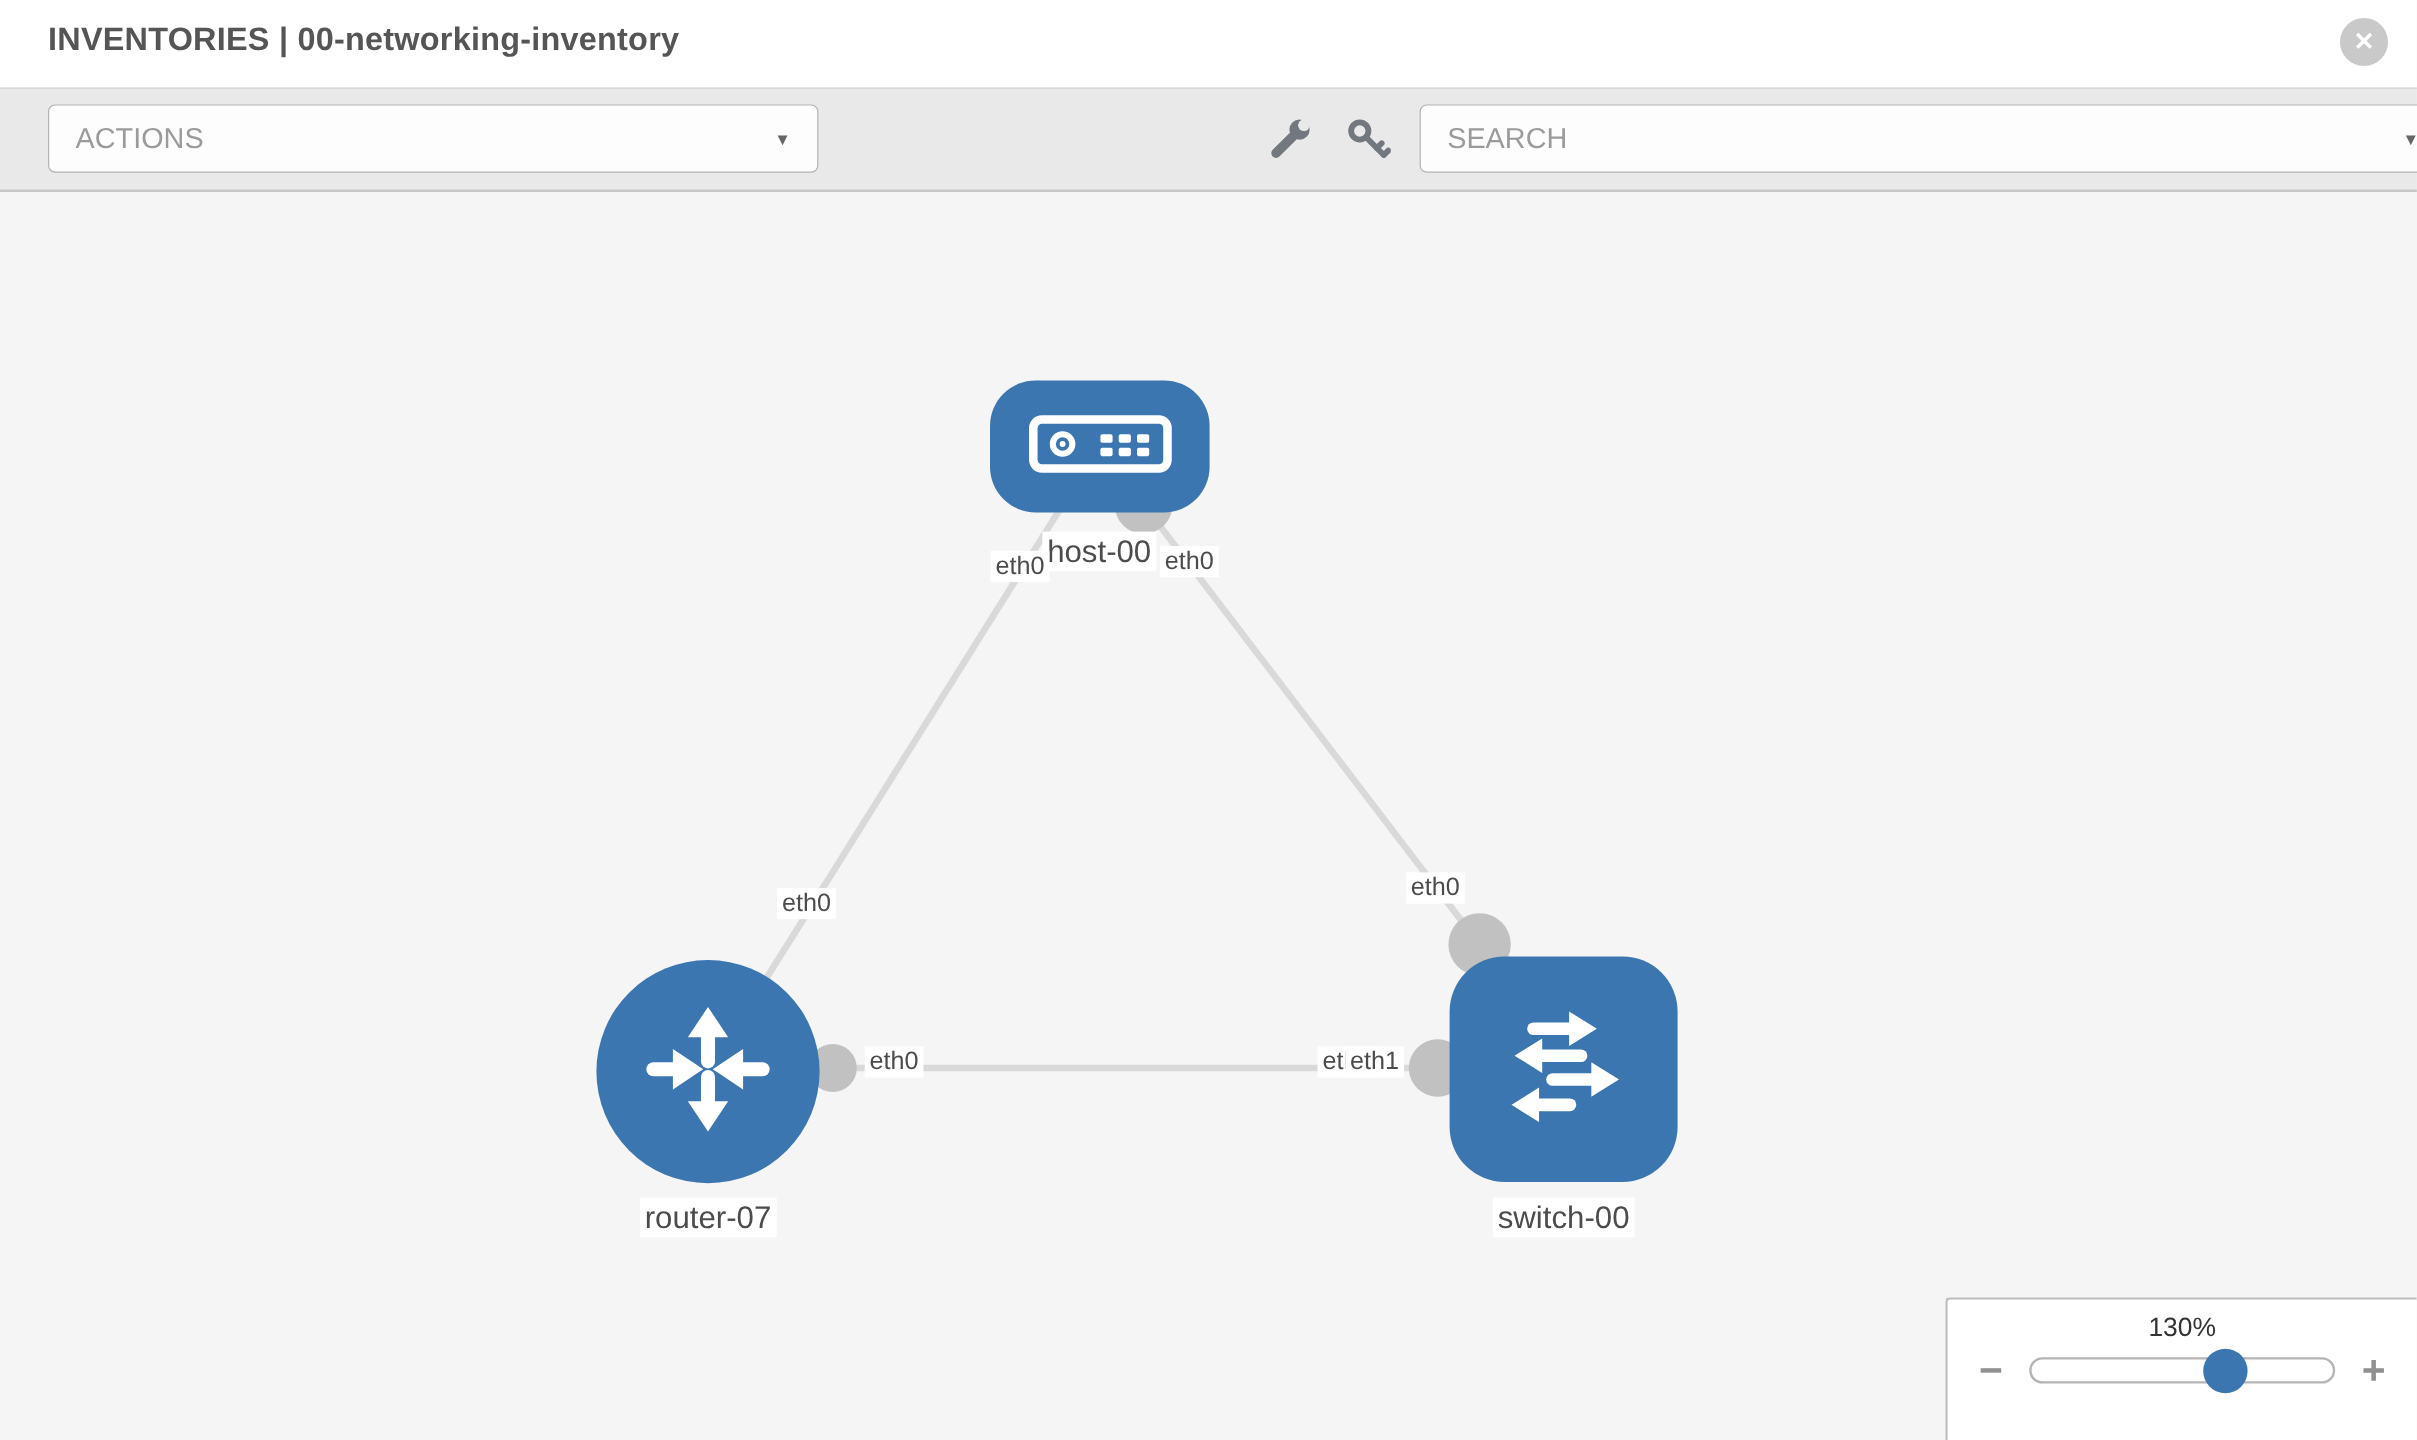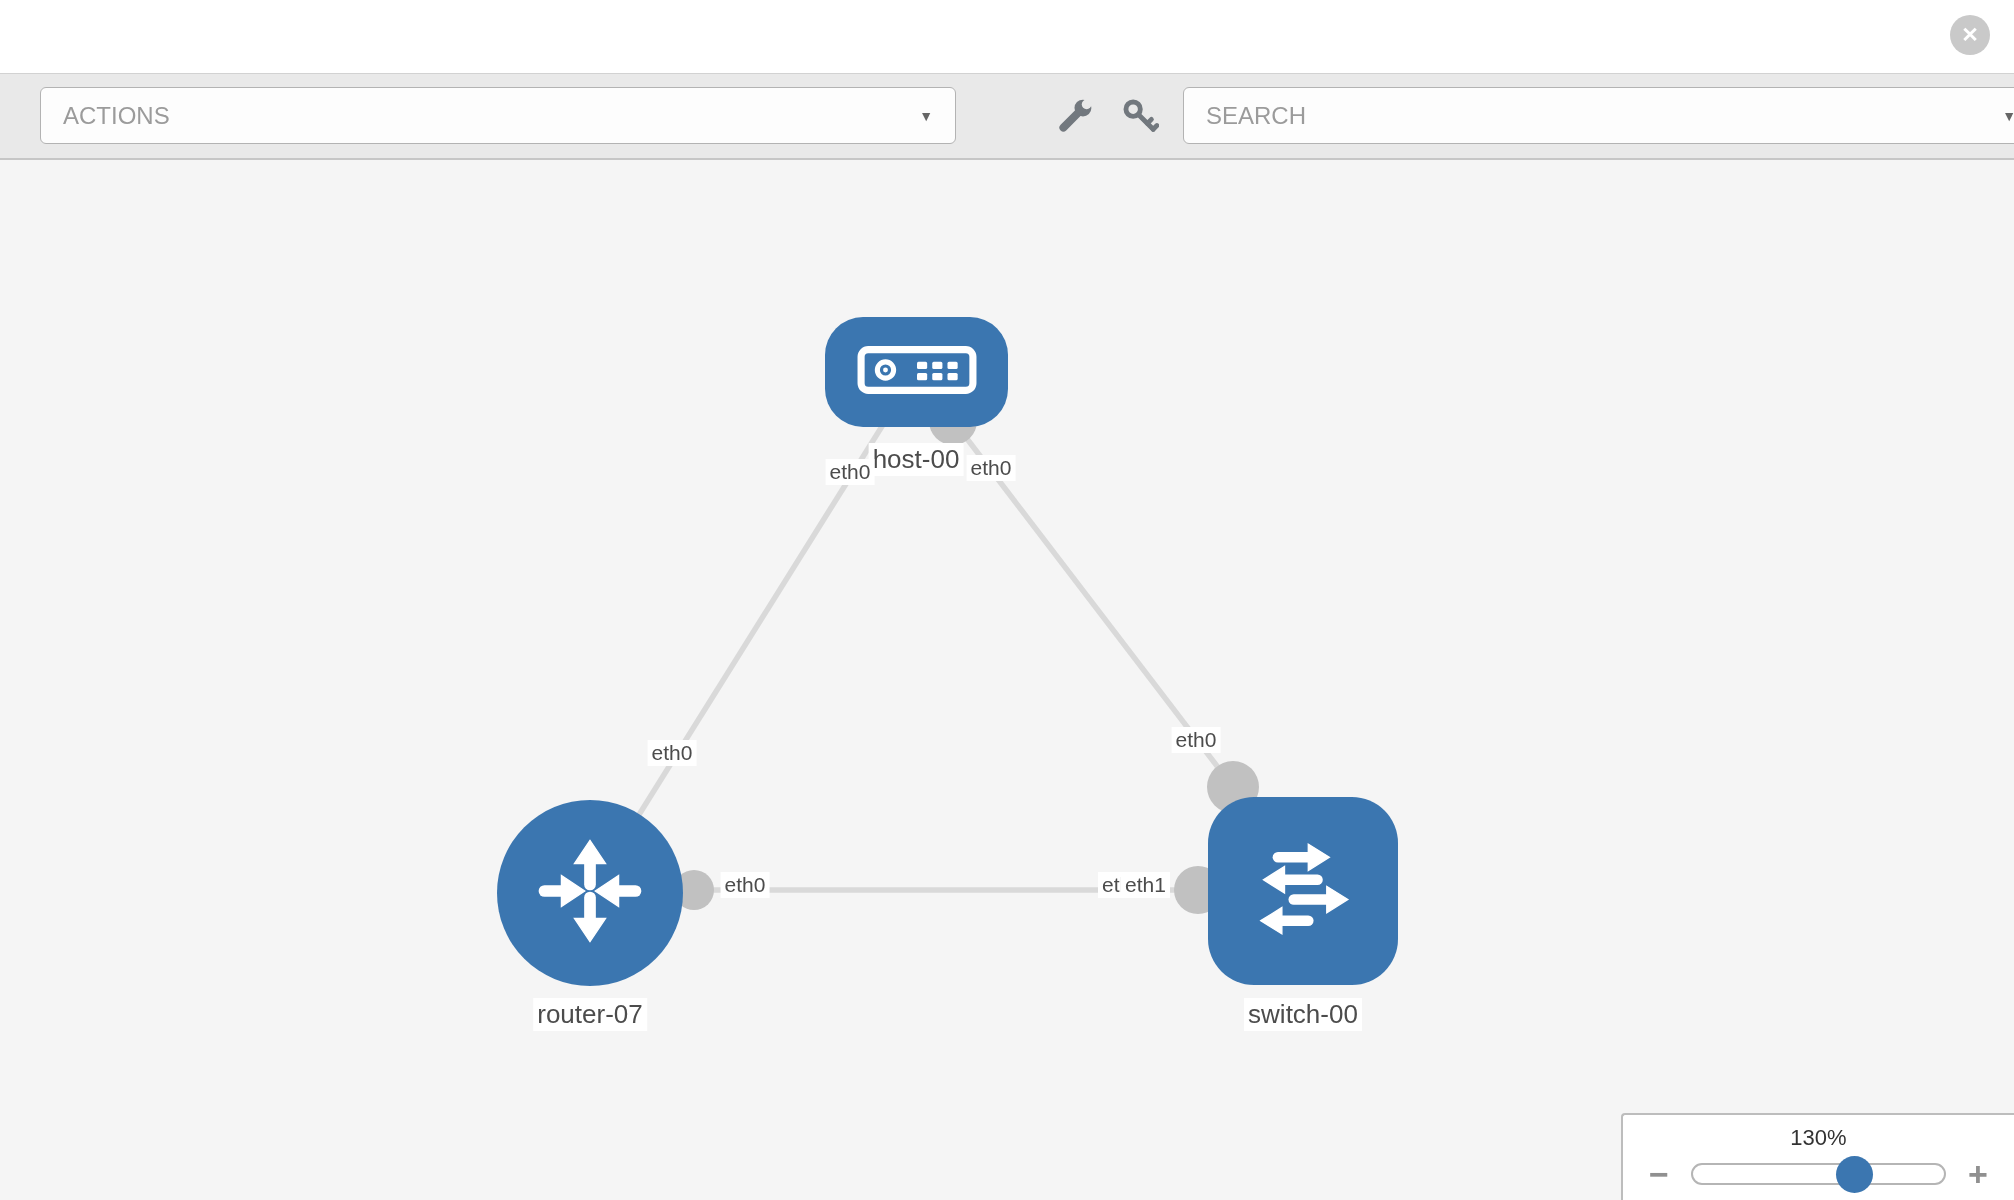--- a/index.html
+++ b/index.html
@@ -19,21 +19,21 @@
   
   .toolbar { position:absolute; left:0; top:73px; width:2014px; height:87px;
     background:#e9e9e9; border-top:1px solid #d2d2d2;
     border-bottom:2px solid #c6c6c6; z-index:50; }
   .select-box { position:absolute; top:13px; height:57px; background:#fdfdfd;
     border:1px solid #b3b3b3; border-radius:6px; display:flex;
     align-items:center; padding:0 22px; font-size:24px; color:#9b9b9b;
     cursor:pointer; }
   .select-box .caret { position:absolute; right:22px; font-size:14px;
     color:#666666; }
-  .actions-box { left:40px; width:916px; }
+  .actions-box { left:40px; width:642px; }
   .search-box  { left:1183px; width:856px; }
   .tool-icon-btn { position:absolute; top:22px; width:44px; height:44px;
     display:flex; align-items:center; justify-content:center; cursor:pointer; }
 
   
   .canvas { position:absolute; left:0; top:160px; width:2014px; height:1040px;
     background:#f5f5f5; z-index:1; }
   .edges-svg { position:absolute; left:0; top:0; width:2014px; height:1200px;
     z-index:2; pointer-events:none; }
 
@@ -43,21 +43,21 @@
   .node-router { left:497px; top:800px; width:186px; height:186px; border-radius:50%; }
   .node-switch { left:1208px; top:797px; width:190px; height:188px; border-radius:46px; }
 
   .graph-label { position:absolute; z-index:10; background:#ffffff;
     color:#4c4c4c; padding:1px 4px; white-space:nowrap; }
   .node-label  { font-size:26px; transform:translateX(-50%); }
   .iface-label { font-size:21px; transform:translateX(-50%); }
   .iface-label-left { transform:none; }
 
   
-  .zoom-panel { position:absolute; right:0; bottom:0; width:393px; height:87px;
+  .zoom-panel { position:absolute; right:0; bottom:0; width:393px; height:119px;
     background:#ffffff; border-left:2px solid #bdbdbd;
     border-top:2px solid #bdbdbd; border-radius:4px 0 0 0; z-index:60; }
   .zoom-level { text-align:center; margin-top:10px; font-size:22px;
     color:#333333; }
   .zoom-row { display:flex; align-items:center; padding:0 18px; margin-top:8px; }
   .zoom-minus, .zoom-plus { font-size:34px; font-weight:700; color:#909090;
     line-height:30px; cursor:pointer; width:36px; text-align:center; }
   .zoom-track { position:relative; flex:1; height:22px; margin:0 14px;
     background:#ffffff; border:2px solid #b5b5b5; border-radius:11px;
     cursor:pointer; }
@@ -133,20 +133,21 @@
 
 <div class="graph-label iface-label" style="left:850px; top:459px;">eth0</div>
 <div class="graph-label iface-label" style="left:672px; top:740px;">eth0</div>
 <div class="graph-label iface-label" style="left:991px; top:455px;">eth0</div>
 <div class="graph-label iface-label" style="left:1196px; top:727px;">eth0</div>
 <div class="graph-label iface-label" style="left:745px; top:872px;">eth0</div>
 <div class="graph-label iface-label iface-label-left" style="left:1098px; top:872px; z-index:10;">eth0</div>
 <div class="graph-label iface-label iface-label-left" style="left:1121px; top:872px; z-index:11;">eth1</div>
 
 <div class="header">
+  <div class="header-title">INVENTORIES | 00-networking-inventory</div>
   <div class="close-btn">✕</div>
 </div>
 
 <div class="toolbar">
   <div class="select-box actions-box">
     <span>ACTIONS</span>
     <span class="caret">▼</span>
   </div>
 
   <div class="tool-icon-btn" style="left:1053px;">

